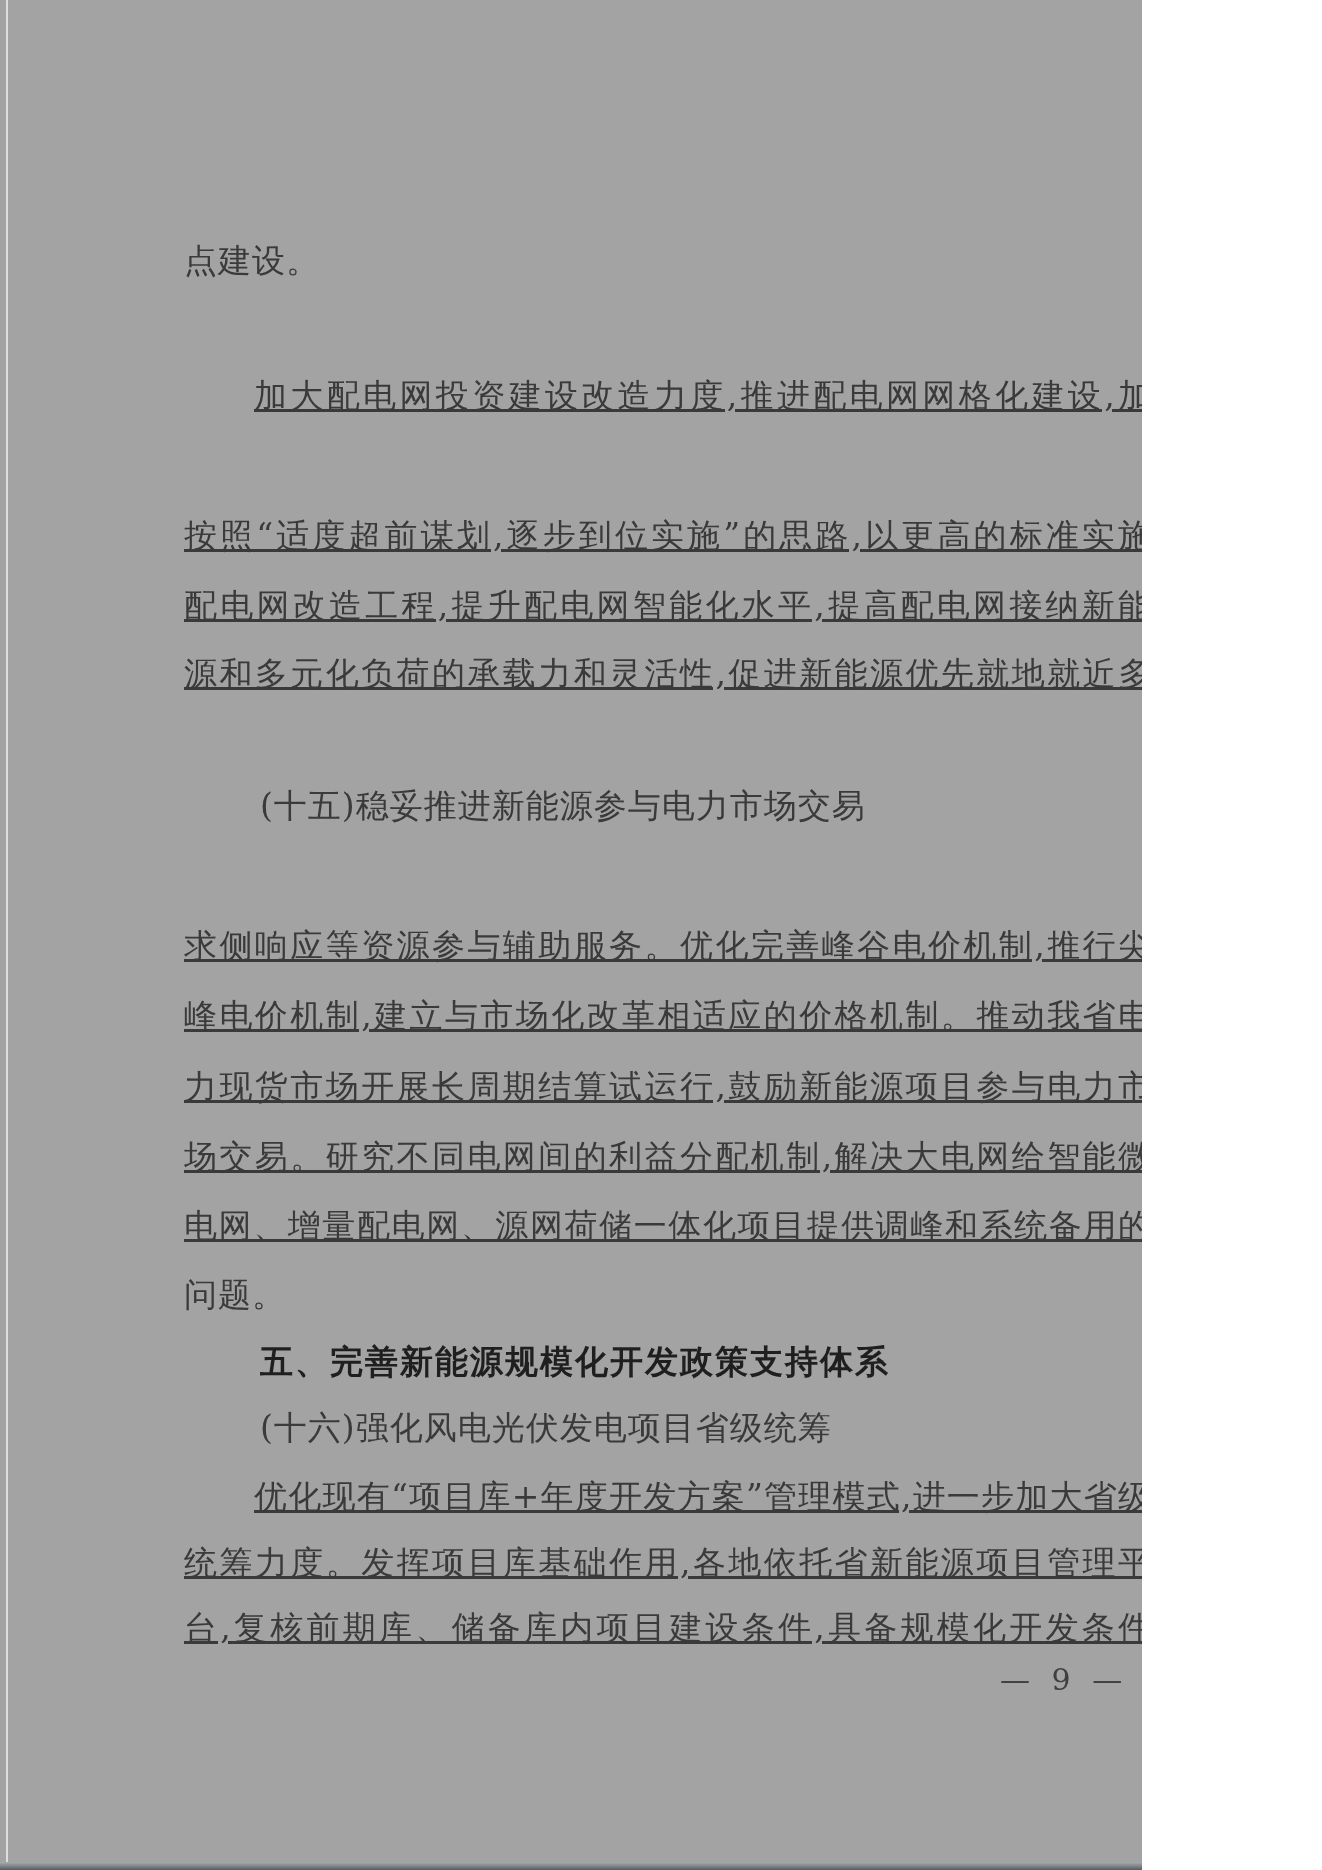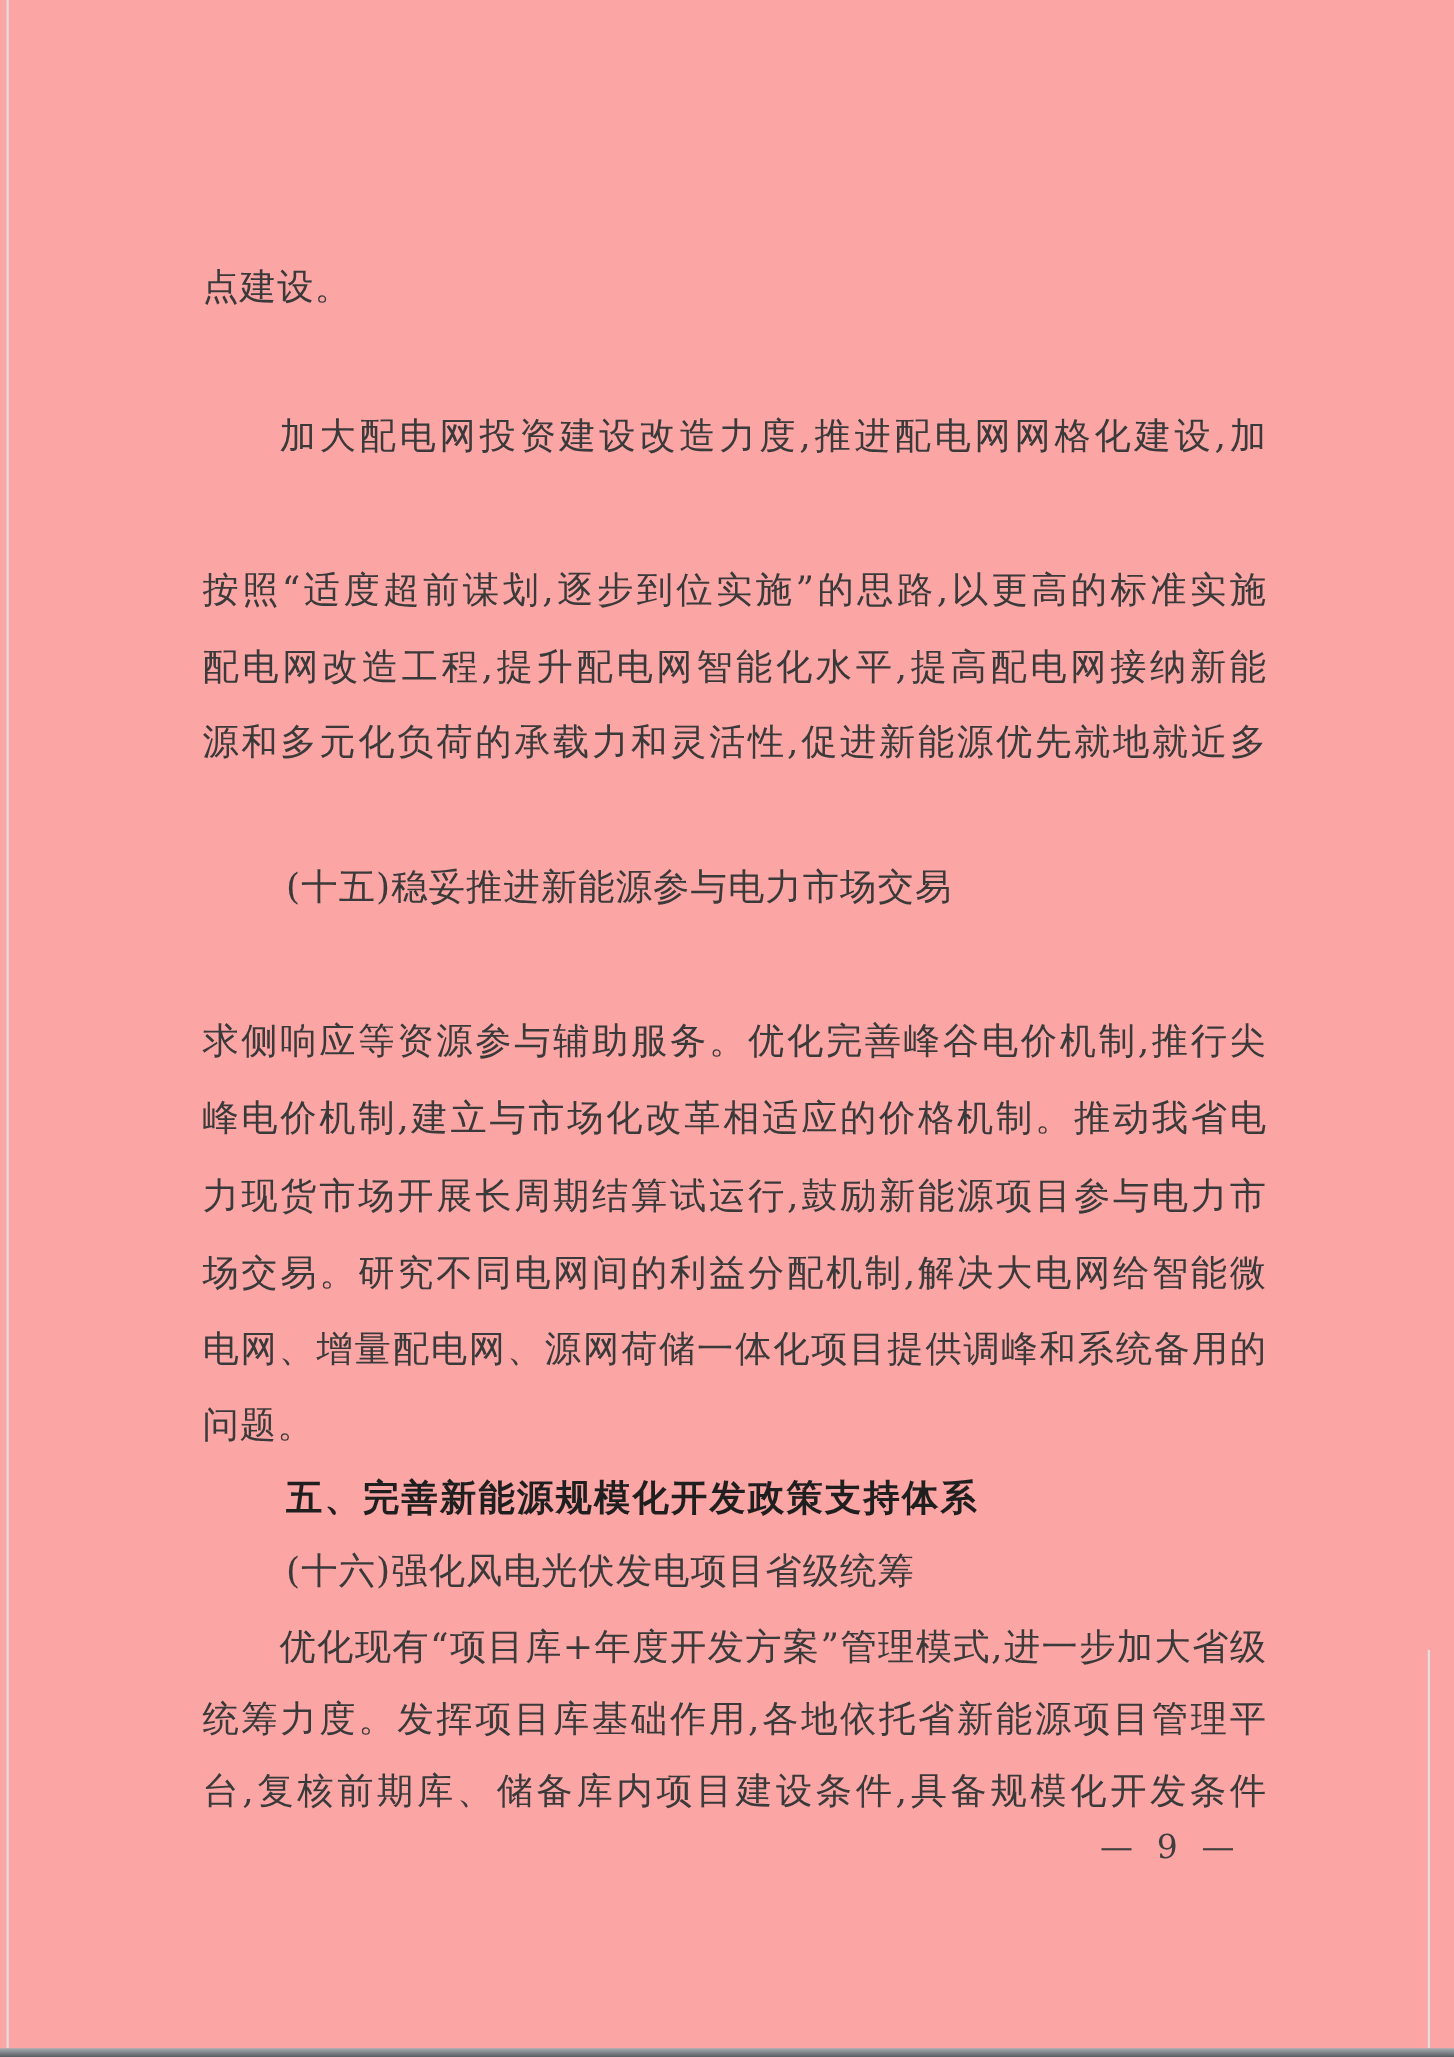--- a/index.html
+++ b/index.html
@@ -2,23 +2,23 @@
 <html><head>
 <meta charset="utf-8">
 <style>
   html, body {
     margin: 0;
     padding: 0;
     background: #ffffff;
   }
   .page {
     position: relative;
-    width: 1322px;
+    width: 1142px;
     height: 1870px;
-    background: #fca5a5;
+    background: #a3a3a3;
     overflow: hidden;
     font-family: "DejaVu Serif", "Liberation Serif", serif;
   }
   
   .edge-left {
     position: absolute;
     left: 6px; top: 0;
     width: 2px; height: 1862px;
     background: #dedede;
   }
@@ -41,20 +41,21 @@
     width: 968px;
     font-size: 33px;
     line-height: 42px;
     color: #3a3a3a;
     letter-spacing: 1px;
     white-space: normal;
   }
   .l-just {
     text-align: justify;
     text-align-last: justify;
+    text-decoration: underline;
   }
   .l-ind   { text-indent: 70px; }
   .l-head  { text-indent: 76px; }
   .l-chapter {
     text-indent: 76px;
     font-family: "Liberation Sans", "DejaVu Sans", sans-serif;
     font-weight: 700;
     color: #1f1f1f;
     letter-spacing: 2px;
   }

